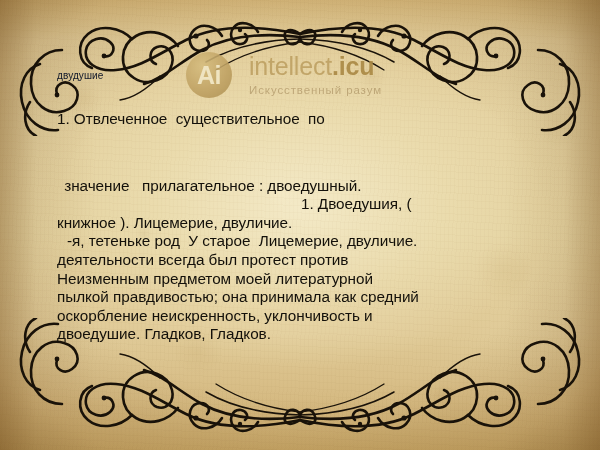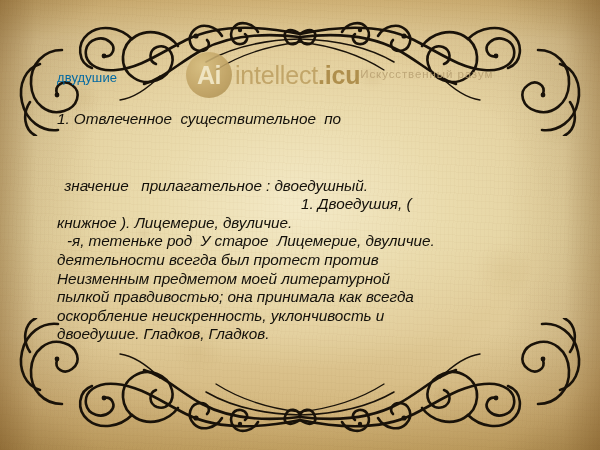--- a/index.html
+++ b/index.html
@@ -93,21 +93,21 @@
   .orn-bottom { bottom: 2px; left: 0; width: 600px; height: 130px; transform: scaleY(-1); }
   .ornament svg { display: block; width: 100%; height: 100%; }
 
   
   .watermark {
     position: absolute;
     left: 186px;
     top: 52px;
     display: flex;
     align-items: center;
-    gap: 3px;
+    gap: 17px;
   }
   .wm-badge {
     position: relative;
     width: 46px;
     height: 46px;
     border-radius: 50%;
     background: radial-gradient(circle at 36% 30%, #d6bd7f 0%, #c0a263 55%, #ab8d4f 100%);
     opacity: 0.88;
     flex: 0 0 auto;
   }
@@ -116,21 +116,21 @@
     inset: 0;
     display: flex;
     align-items: center;
     justify-content: center;
     font-size: 25px;
     font-weight: 700;
     letter-spacing: -0.5px;
     color: #f1e7c6;
     font-family: "Liberation Sans", sans-serif;
   }
-  .wm-text { display: flex; flex-direction: row; line-height: 1; }
+  .wm-text { display: flex; flex-direction: column; line-height: 1; }
   .wm-name {
     font-size: 25px;
     letter-spacing: -0.2px;
     color: #bfa264;
     opacity: 0.92;
     white-space: nowrap;
   }
   .wm-name .lite { font-weight: 300; }
   .wm-name .bold { font-weight: 700; color: #ab8a46; }
   .wm-tag {
@@ -147,36 +147,36 @@
     position: absolute;
     left: 0;
     top: 0;
     width: 600px;
     height: 450px;
   }
   .headword {
     position: absolute;
     left: 57px;
     top: 70px;
-    font-size: 13px;
-    color: #0369a1;
+    font-size: 10px;
+    color: #0f172a;
     letter-spacing: 0.1px;
     white-space: nowrap;
   }
   .article {
     position: absolute;
     left: 57px;
     top: 110px;
     width: 480px;
     font-size: 15.3px;
     line-height: 18.6px;
     color: #13100a;
     letter-spacing: -0.05px;
   }
-  .article .ln { white-space: pre; display: block; font-style: italic; }
+  .article .ln { white-space: pre; display: block; }
   .ln.ind-sm  { padding-left: 10px; }
   .ln.ind-lg  { padding-left: 244px; }
   .ln.ind-xs  { padding-left: 3px; margin-top: 48px; }
 </style>
 </head>
 <body>
 
 <div class="page">
 
   <div class="paper-base"></div>
@@ -239,19 +239,19 @@
   <div class="content">
     <div class="headword">двудушие</div>
     <div class="article" id="article-body">
         <span class="ln ">1. Отвлеченное  существительное  по</span>
         <span class="ln ind-xs"> значение   прилагательное : двоедушный.</span>
         <span class="ln ind-lg">1. Двоедушия, (</span>
         <span class="ln ">книжное ). Лицемерие, двуличие.</span>
         <span class="ln ind-sm">-я, тетеньке род  У старое  Лицемерие, двуличие.</span>
         <span class="ln ">деятельности всегда был протест против</span>
         <span class="ln ">Неизменным предметом моей литературной</span>
-        <span class="ln ">пылкой правдивостью; она принимала как всегда</span>
+        <span class="ln ">пылкой правдивостью; она принимала как средний</span>
         <span class="ln ">оскорбление неискренность, уклончивость и</span>
         <span class="ln ">двоедушие. Гладков, Гладков.</span>
       </div>
   </div>
 
 </div>
 
 </body></html>

